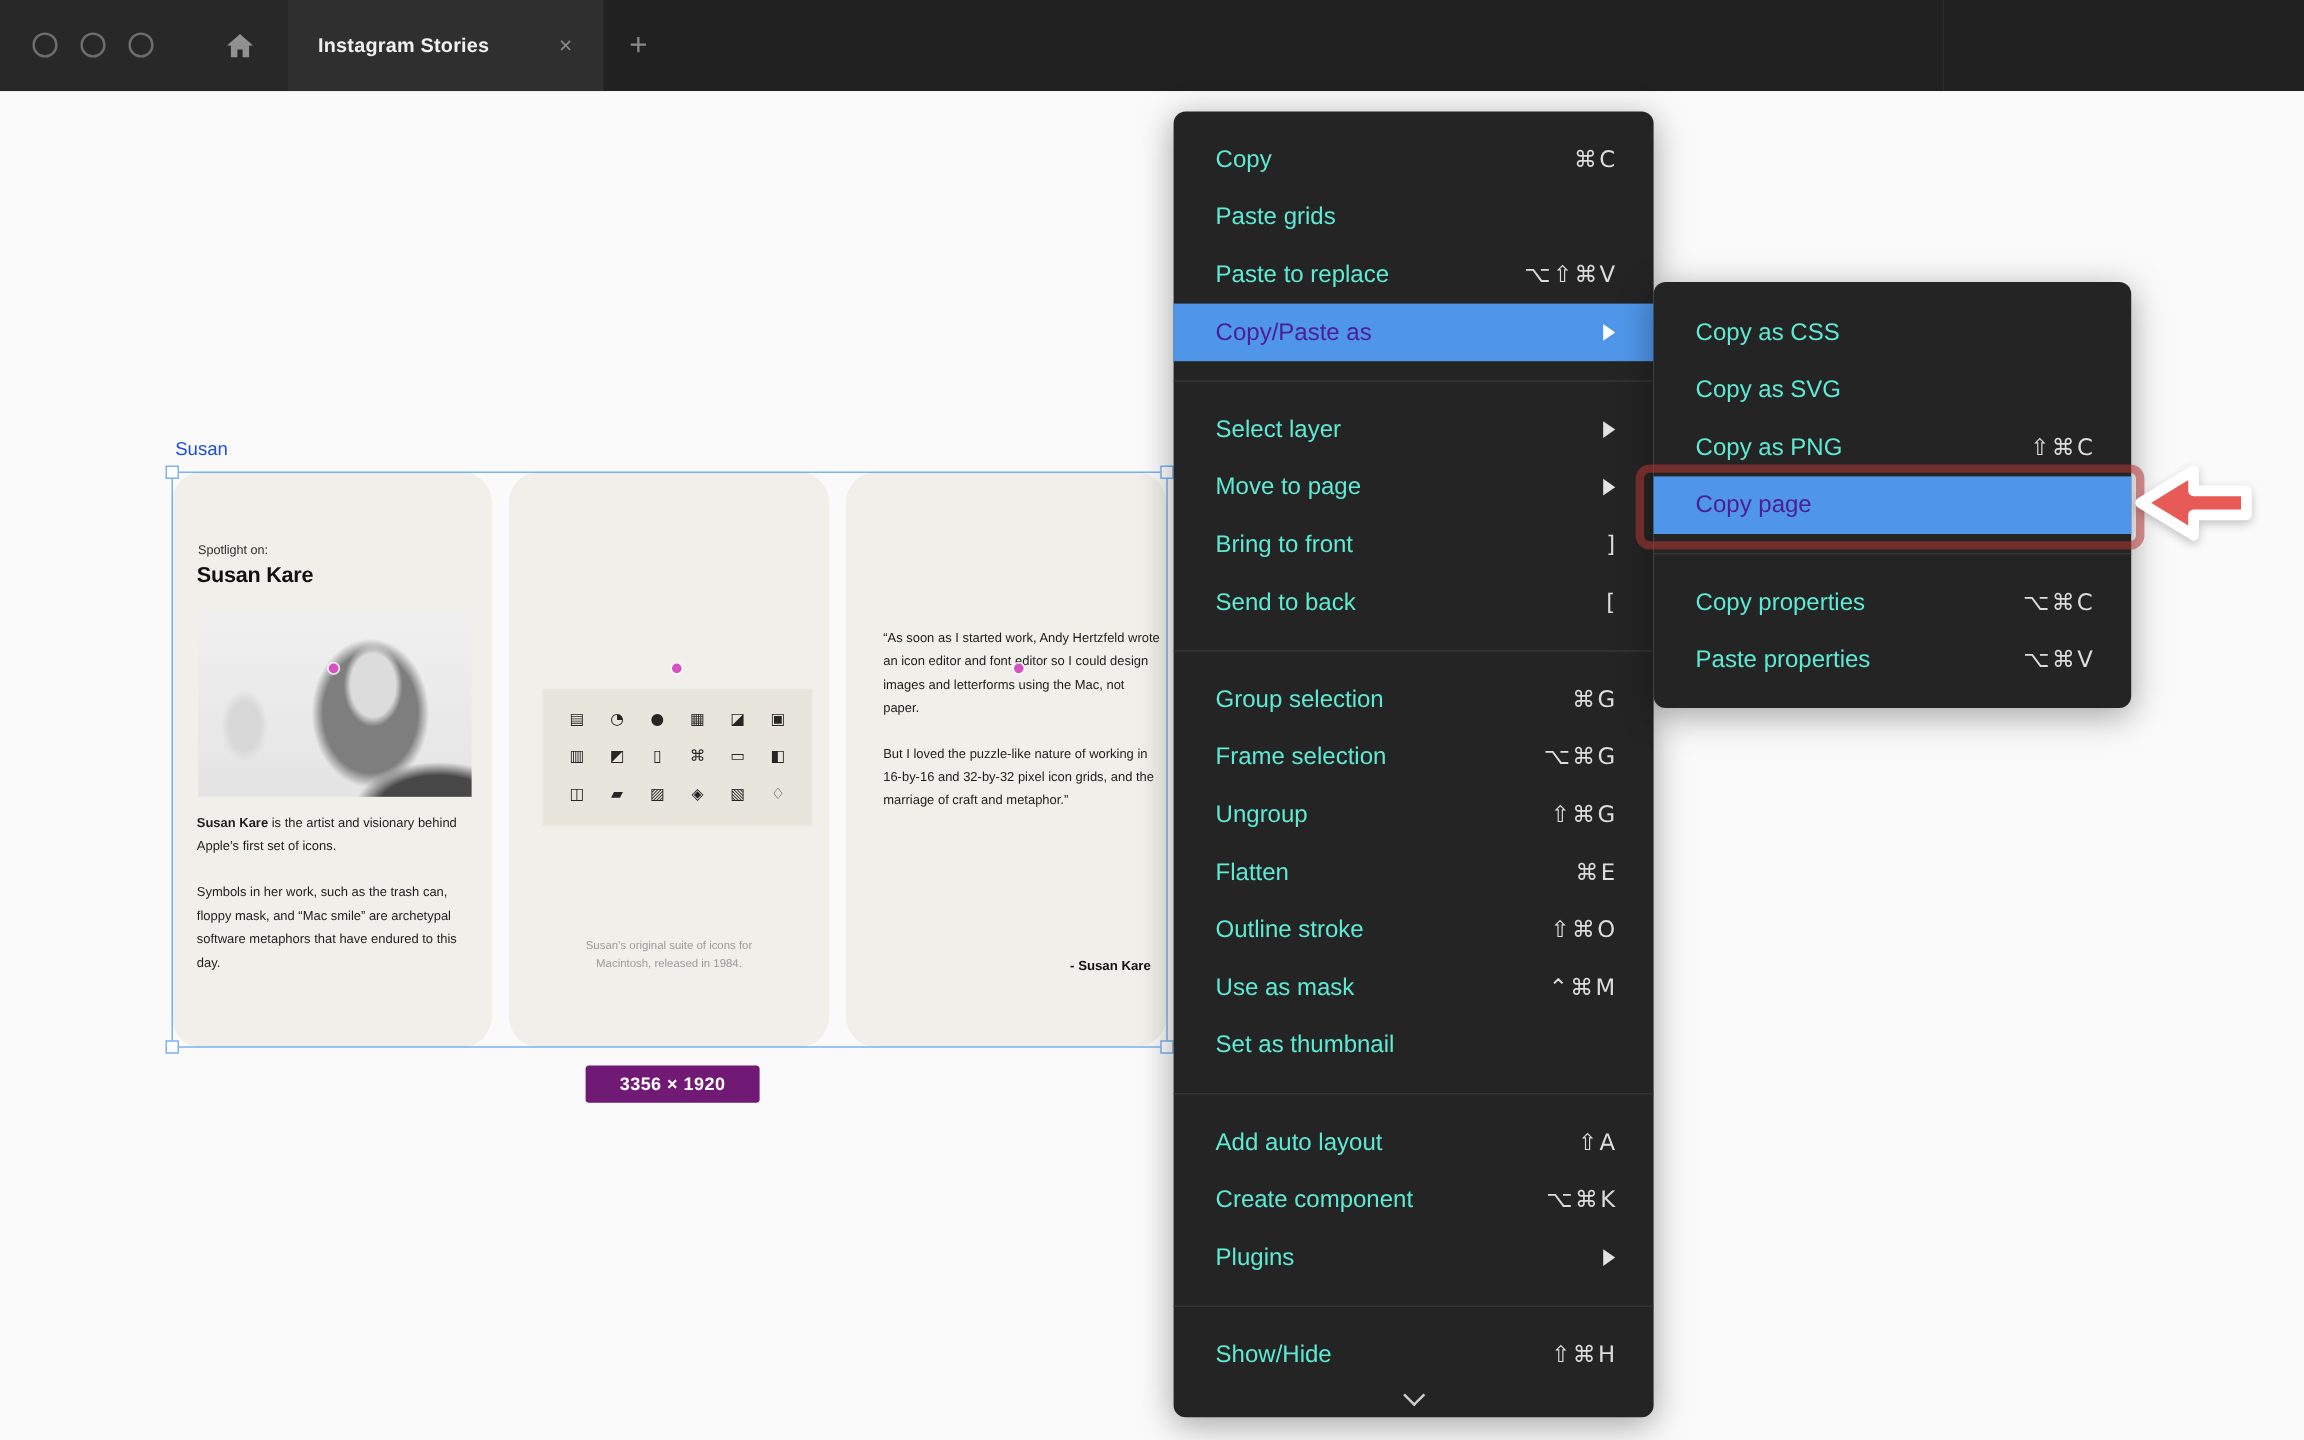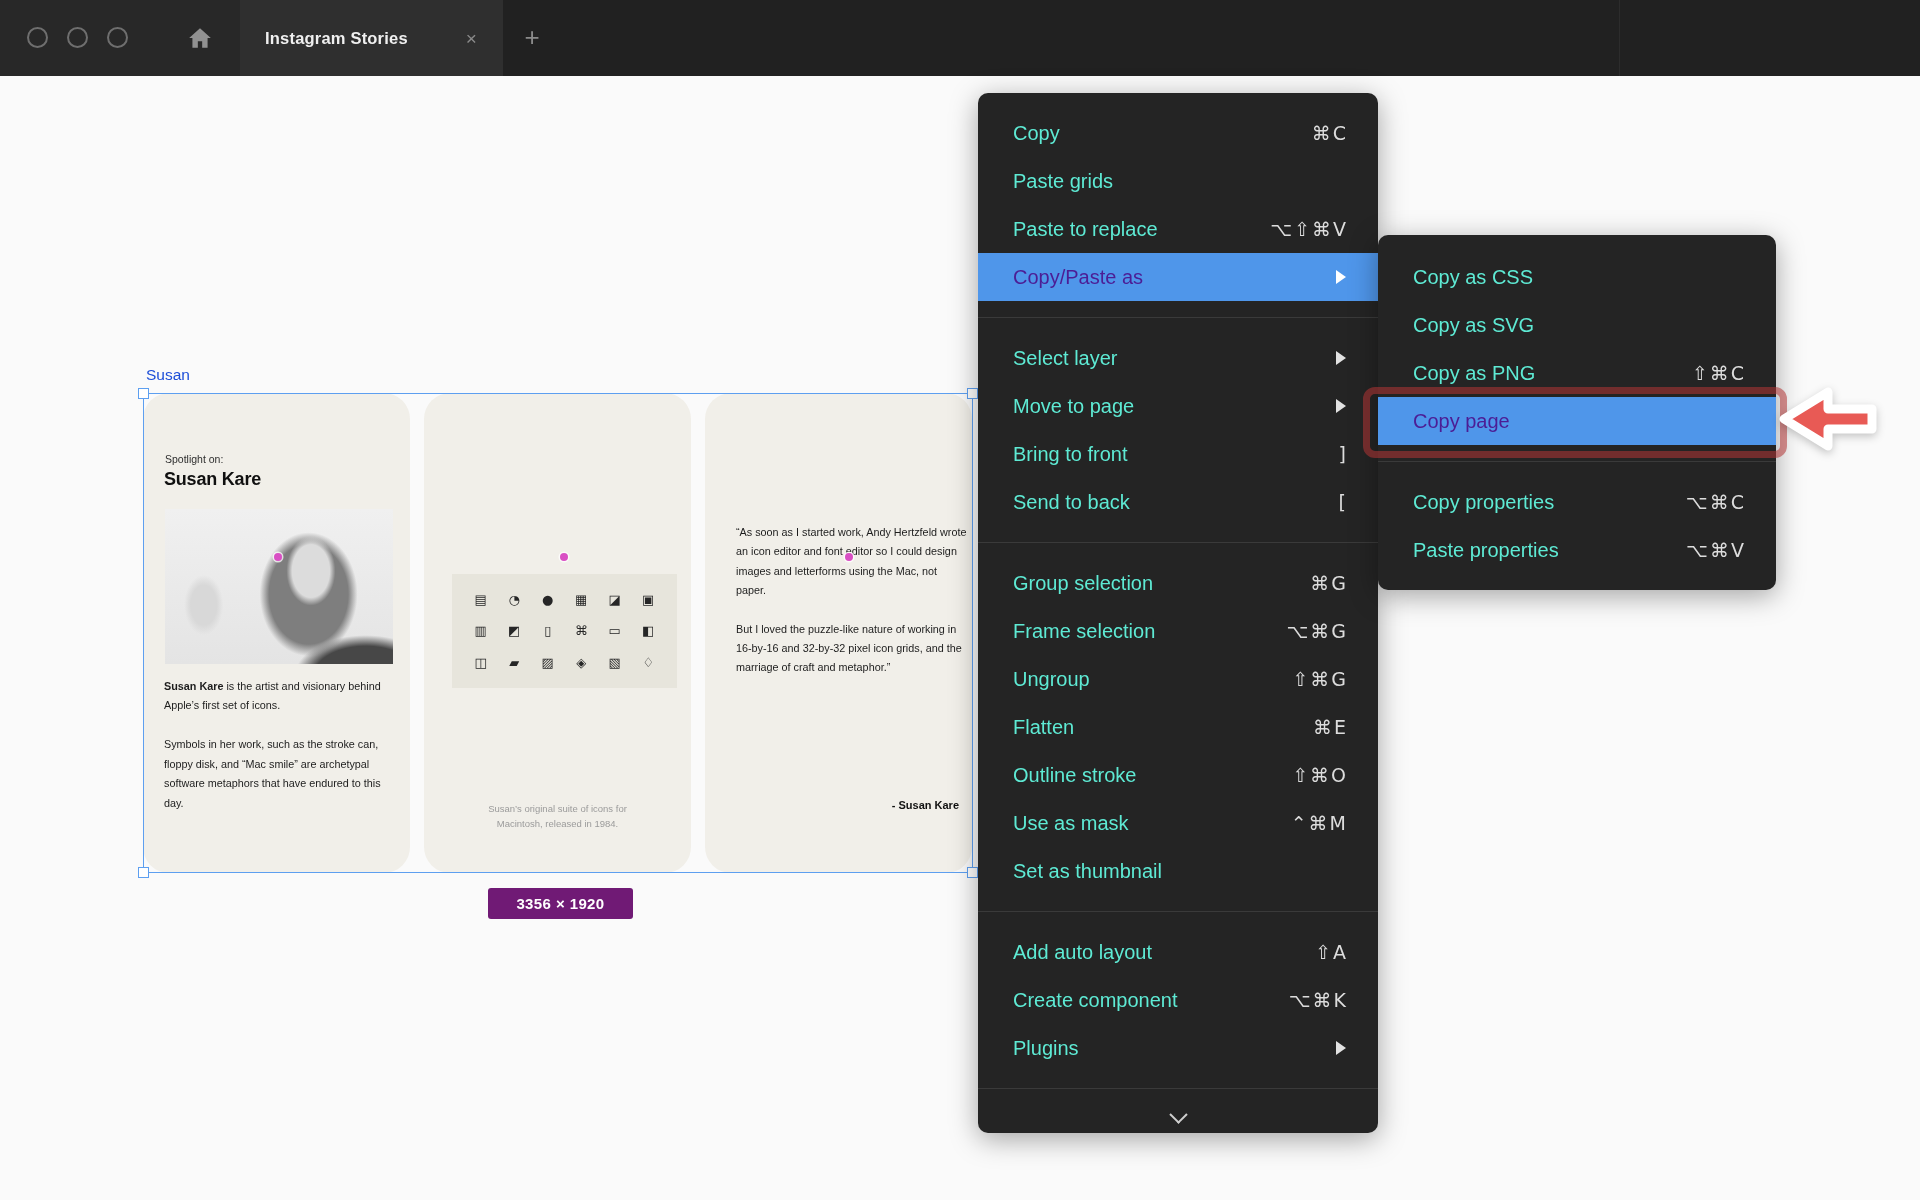--- a/index.html
+++ b/index.html
@@ -37,21 +37,21 @@
       linear-gradient(#f0f0f0, #e4e4e4); }
   .p1-intro { position:absolute; left:21px; top:284px; width:232px; font-size:10.8px; line-height:18.8px; color:#1d1d1d; }
   .p1-para  { position:absolute; left:21px; top:342px; width:236px; font-size:10.8px; line-height:19.5px; color:#1d1d1d; }
 
   .icon-box { position:absolute; left:28px; top:181px; width:225px; height:114px; background:#e7e5dc;
     display:grid; grid-template-columns:repeat(6,1fr); align-items:center; justify-items:center;
     padding:10px 12px; }
   .mac-icon { font-size:13px; color:#262626; line-height:1;
     font-family:"DejaVu Sans",sans-serif; }
   .caption { position:absolute; left:0; top:388px; width:267px; text-align:center;
-    font-size:9.5px; line-height:15px; color:#9b9b9b;margin-top:20px; }
+    font-size:9.5px; line-height:15px; color:#9b9b9b; }
 
   .quote { position:absolute; left:31px; top:130px; width:234px; font-size:10.8px; line-height:19.4px; color:#1d1d1d; }
   .quote p + p { margin-top:19px; }
   .attribution { position:absolute; right:13px; top:406px; font-size:11px; font-weight:700; color:#111; }
 
   
   .sel-border { position:absolute; left:143px; top:317px; width:830px; height:480px;
     border:1.5px solid #5d9ff0; pointer-events:none; }
   .handle { position:absolute; width:11px; height:11px; background:#fff; border:1.5px solid #5d9ff0; }
   .h-tl{left:-6px; top:-6px;} .h-bl{left:-6px; bottom:-6px;}
@@ -112,21 +112,21 @@
 
 <div class="canvas">
 
   <div class="frame">
 
     <div class="panel p1">
       <div class="eyebrow">Spotlight on:</div>
       <div class="p-title">Susan Kare</div>
       <div class="photo"></div>
       <div class="p1-intro"><b>Susan Kare</b><span> is the artist and visionary behind Apple’s first set of icons.</span></div>
-      <div class="p1-para">Symbols in her work, such as the stroke can, floppy disk, and “Mac smile” are archetypal software metaphors that have endured to this day.</div>
+      <div class="p1-para">Symbols in her work, such as the trash can, floppy mask, and “Mac smile” are archetypal software metaphors that have endured to this day.</div>
     </div>
 
     <div class="panel p2">
       <div class="icon-box">
           <span class="mac-icon">▤</span>
           <span class="mac-icon">◔</span>
           <span class="mac-icon">●</span>
           <span class="mac-icon">▦</span>
           <span class="mac-icon">◪</span>
           <span class="mac-icon">▣</span>
@@ -240,20 +240,24 @@
   </div>
   <div class="mi">
     <span class="lbl">Create component</span>
     <span class="sc">⌥⌘K</span>
   </div>
   <div class="mi">
     <span class="lbl">Plugins</span>
     <span class="tri"></span>
   </div>
   <div class="menu-divider"></div>
+  <div class="mi">
+    <span class="lbl">Show/Hide</span>
+    <span class="sc">⇧⌘H</span>
+  </div>
   <div class="chevron-row">
     <span class="chev"></span>
   </div>
 </div>
 
 <div class="menu menu-sub">
   <div class="mi">
     <span class="lbl">Copy as CSS</span>
   </div>
   <div class="mi">

